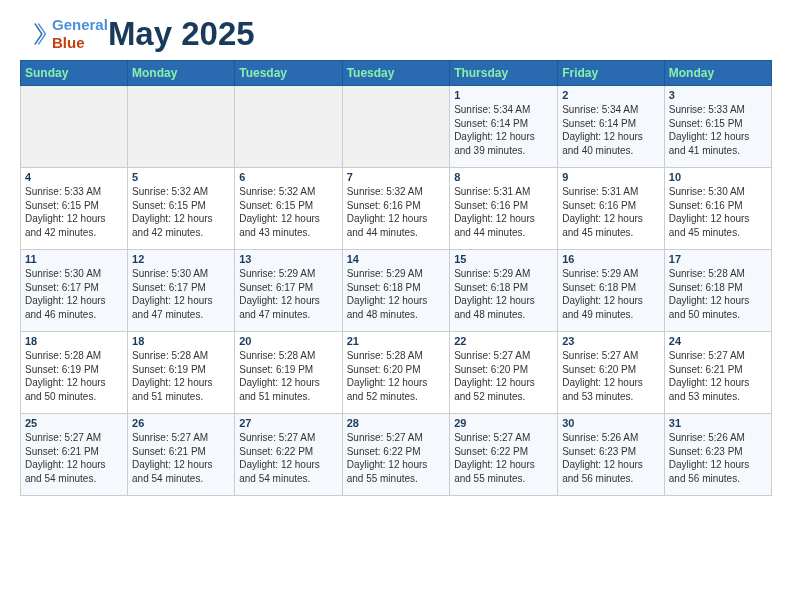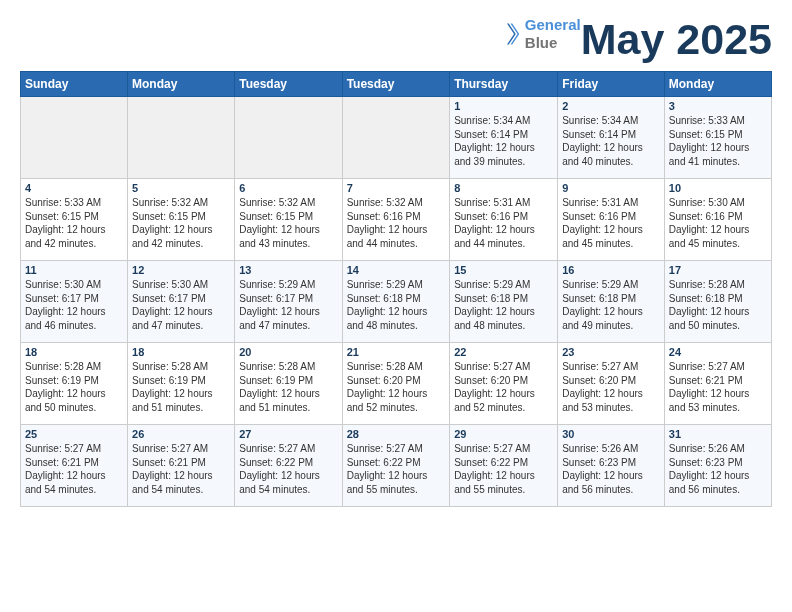--- a/index.html
+++ b/index.html
@@ -10,21 +10,21 @@
       background: #fff;
       overflow: hidden;
     }
     .page {
       width: 792px;
       height: 612px;
       padding: 16px 20px 12px 20px;
     }
     .header {
       display: flex;
-      justify-content: flex-end;
+      justify-content: flex-start;
       align-items: flex-start;
       margin-bottom: 8px;
     }
     .logo {
       display: flex;
       align-items: center;
       gap: 4px;
     }
     .logo-text {
       font-size: 15px;
@@ -36,37 +36,37 @@
       color: #4a90d9;
     }
     .logo-icon {
       width: 28px;
       height: 28px;
     }
     .title-block {
       text-align: right;
     }
     .main-title {
-      font-size: 43px;
+      font-size: 33px;
       font-weight: bold;
       color: #1a3a5c;
       line-height: 1.1;
     }
     .sub-title {
       font-size: 14px;
       color: #333;
     }
     .calendar {
       width: 100%;
       border-collapse: collapse;
       border: 1px solid #ccc;
     }
     .calendar th {
       background: #2a6ab1;
-      color: #ffffff;
+      color: #86efac;
       font-size: 12px;
       font-weight: bold;
       padding: 5px 4px;
       text-align: left;
       border: 1px solid #1a5a9a;
     }
     .calendar td {
       vertical-align: top;
       border: 1px solid #ccc;
       padding: 3px 4px;
@@ -103,21 +103,21 @@
 
 <div class="page">
   <div class="header">
     <div class="logo">
       <svg class="logo-icon" viewBox="0 0 32 32">
         <polygon points="20,4 28,16 20,28 22,28 30,16 22,4" fill="#4a90d9"></polygon>
         <polygon points="16,4 24,16 16,28 18,28 26,16 18,4" fill="#2a6ab1"></polygon>
       </svg>
       <div class="logo-text">
         <div><span>General</span></div>
-        <div><span style="color:#737373">Blue</span></div>
+        <div><span style="color:#c2410c">Blue</span></div>
       </div>
     </div>
     <div class="title-block">
       <div class="main-title">May 2025</div>
     </div>
   </div>
 
   <table class="calendar">
     <thead>
       <tr id="weekday-header">

